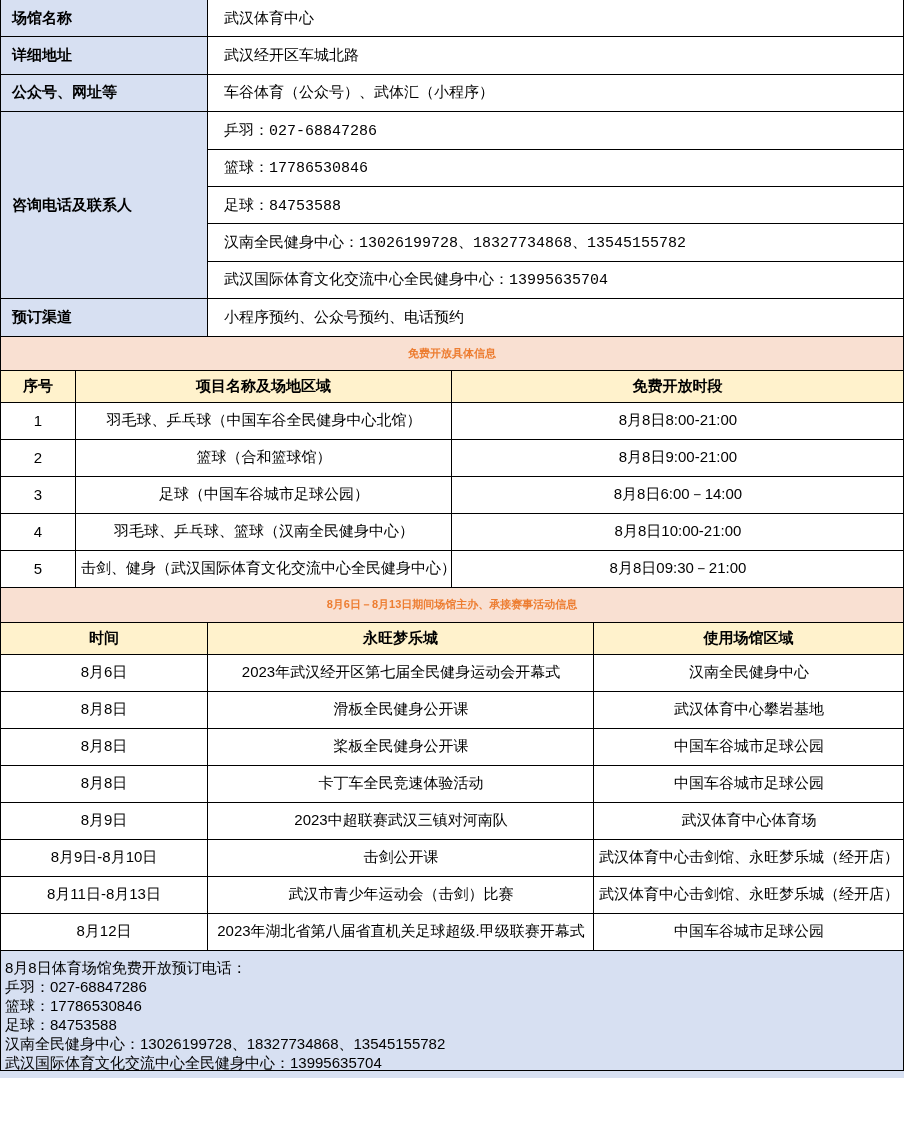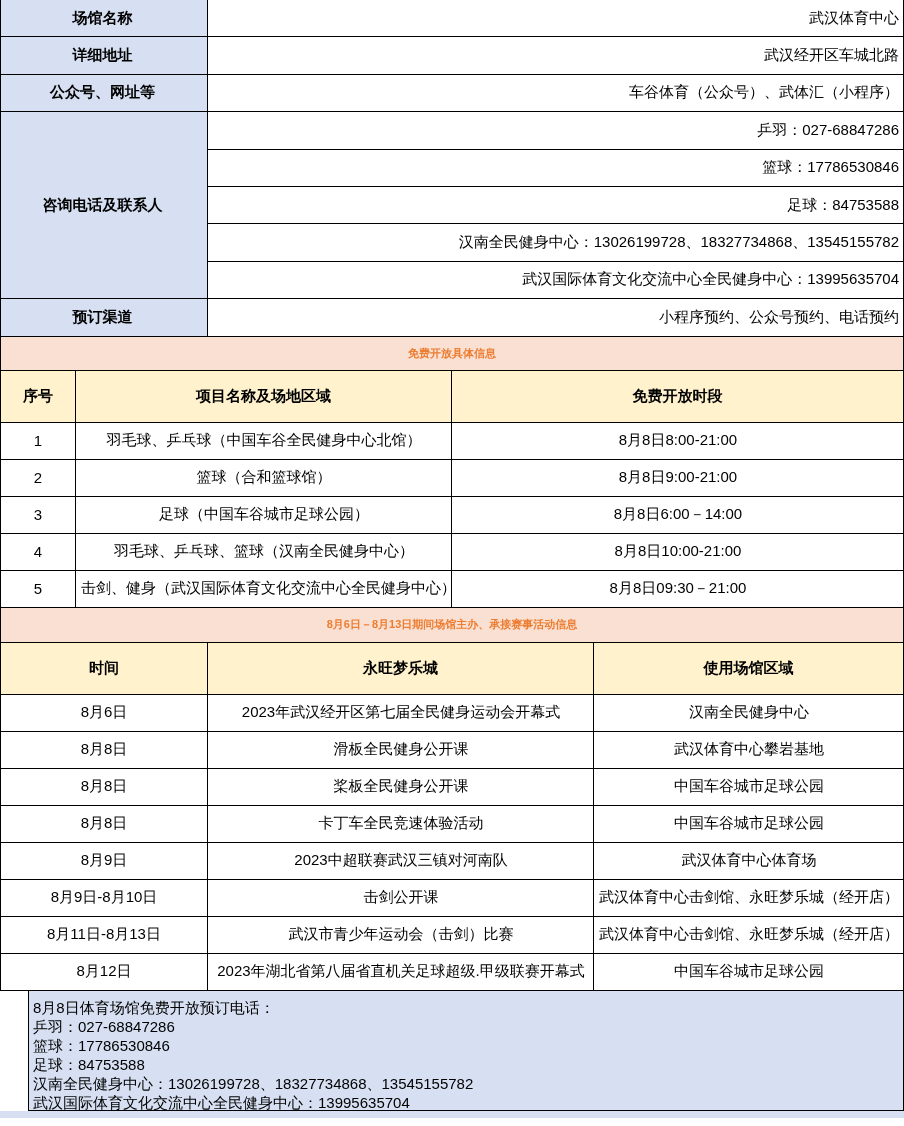--- a/index.html
+++ b/index.html
@@ -31,56 +31,55 @@
     overflow: hidden;
     white-space: nowrap;
     vertical-align: middle;
     background: #fff;
     padding: 0 4px;
   }
   .info-table tr { height: 37.4px; }
   .label-cell {
     background: var(--light-blue);
     font-weight: bold;
-    text-align: center;
-    padding-left: 1px;
-  }
-  .value-cell { text-align: right; padding-left: 5px; }
+    text-align: left;
+    padding-left: 11px;
+  }
+  .value-cell { text-align: left; padding-left: 16px; font-family: Liberation Mono, monospace; }
 
   .section-title {
     margin-top: -1px;
     height: 36px;
     background: var(--peach);
     border: 1px solid var(--border);
     color: var(--orange-text);
     font-weight: bold;
     font-size: 11px;
     display: flex;
     align-items: center;
     justify-content: center;
     white-space: nowrap;
   }
 
   .data-table th {
     background: var(--yellow);
     font-weight: bold;
     text-align: center;
-    height: 52px;
+    height: 32px;
   }
   .data-table td { height: 37px; }
   .cell-center { text-align: center; }
   .cell-left { text-align: center; padding-left: 5px; }
 
   .footer {
     margin-top: -1px;
     background: var(--light-blue);
     border: 1px solid var(--border);
     height: 121px;
     padding: 7px 21px 0 4px;
-    margin-left: 28px;
   }
   .footer-line {
     font-size: 15px;
     line-height: 19px;
     white-space: nowrap;
   }
   .footer-strip { height: 7px; background: var(--light-blue); }
 </style>
 </head>
 <body>

